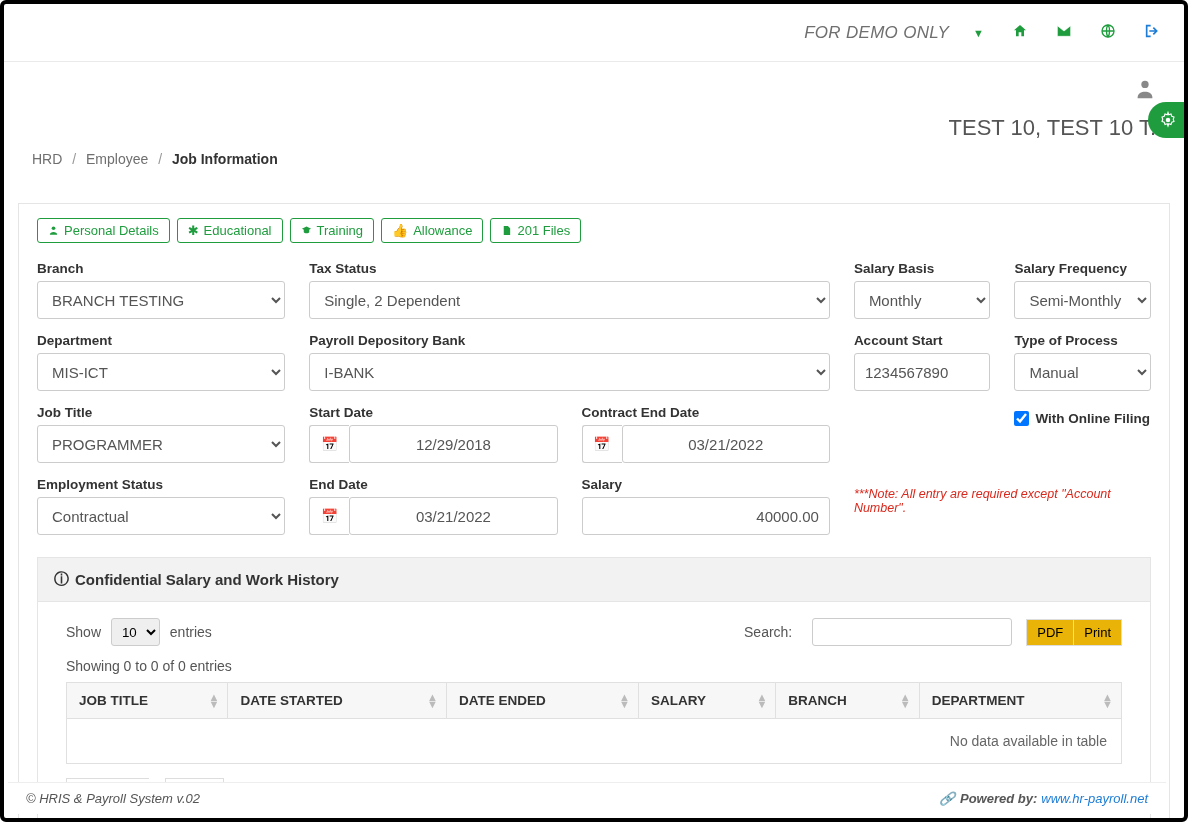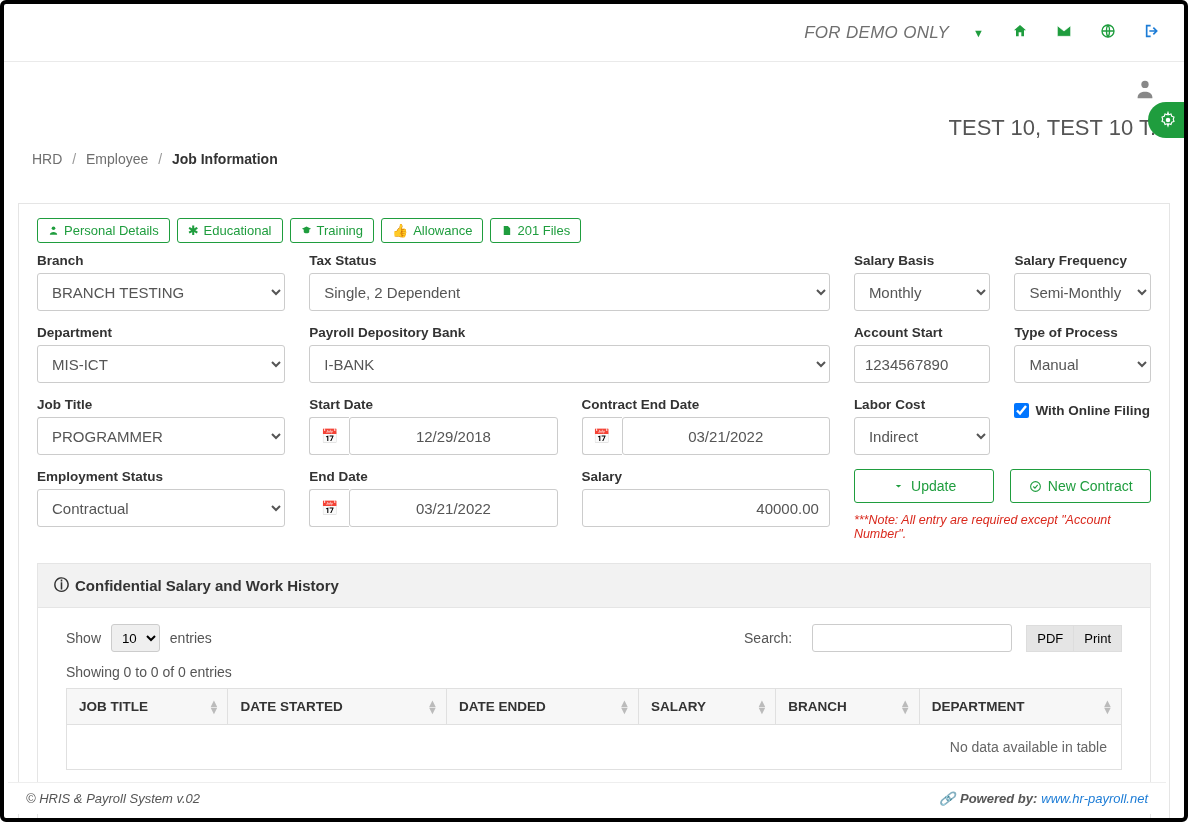--- a/index.html
+++ b/index.html
@@ -20,21 +20,21 @@
 .header-area { padding: 16px 28px 18px; position: relative; }
 .emp-name { font-size: 22px; color: #555; font-weight: 300; display: flex; align-items: flex-end; gap: 10px; flex-direction: column; }
 .emp-icon { color: #888; font-size: 20px; }
 .breadcrumb { margin-top: 10px; font-size: 14px; color: #6f6f6f; }
 .breadcrumb .sep { margin: 0 6px; color: #999; }
 .breadcrumb .active { color: #333; font-weight: 600; }
 
 .gear-tab { position: absolute; right: -4px; top: 40px; width: 40px; height: 36px; background: #1f9d3e; border-top-left-radius: 18px; border-bottom-left-radius: 18px; display:flex; align-items:center; justify-content:center; color:#fff; font-size:16px; }
 
 .main-panel { margin: 18px 14px 0; border: 1px solid #e5e5e5; padding: 14px 18px 20px; background: #fff; }
-.tab-buttons { display: flex; gap: 7px; margin-bottom: 10px; flex-wrap: wrap; }
+.tab-buttons { display: flex; gap: 7px; margin-bottom: 18px; flex-wrap: wrap; }
 .tab-btn { border: 1px solid #1f9d3e; color: #1f9d3e; background: #fff; padding: 4px 10px; border-radius: 3px; font-size: 13px; cursor: pointer; display:flex; align-items:center; gap:5px; }
 
 .form-grid { display: grid; grid-template-columns: 1fr 1fr 1fr 0.55fr 0.55fr; gap: 14px 24px; align-items: start; }
 .fg { display: flex; flex-direction: column; gap: 5px; }
 .fg label { font-weight: 600; font-size: 13.5px; color: #333; }
 .fg .ctrl { height: 38px; border: 1px solid #ccc; border-radius: 3px; padding: 0 10px; font-size: 15px; color: #555; background: #fff; width: 100%; }
 .fg select.ctrl { appearance: auto; }
 .date-wrap { display: flex; }
 .date-wrap .cal { width: 40px; border: 1px solid #ccc; border-right: none; border-radius: 3px 0 0 3px; background: #fff; display:flex; align-items:center; justify-content:center; color:#444; }
 .date-wrap input { flex:1; border-radius: 0 3px 3px 0; text-align: center; }
@@ -47,21 +47,21 @@
 
 .row-col2 { display:grid; grid-template-columns:1fr 1fr; gap: 16px; }
 
 .history-panel { margin-top: 22px; border: 1px solid #e5e5e5; }
 .history-header { background: #f2f2f2; padding: 12px 16px; font-weight: 600; font-size: 15px; border-bottom: 1px solid #e5e5e5; display:flex; align-items:center; gap:6px; }
 .history-body { padding: 16px 28px 20px; }
 .dt-top { display:flex; justify-content: space-between; align-items: center; font-size: 14px; color: #555; margin-bottom: 8px; }
 .dt-top select { height: 28px; border:1px solid #ccc; border-radius:3px; margin:0 6px; padding:0 6px; }
 .dt-top input[type=text] { height: 28px; width: 200px; border:1px solid #ccc; border-radius:3px; margin-left:6px; padding:0 6px; }
 .dt-export { display:flex; }
-.dt-export button { border:1px solid #ddd; background:#e5e5e5; padding:5px 10px; cursor:pointer; font-size:13px; }
+.dt-export button { border:1px solid #ddd; background:#eab308; padding:5px 10px; cursor:pointer; font-size:13px; }
 .dt-export button:first-child { border-right:none; }
 .dt-info { font-size:14px; color:#555; margin: 12px 0 8px; }
 
 table.history { width:100%; border-collapse: collapse; }
 table.history th { background:#f7f7f7; text-align:left; font-weight:700; font-size:13.5px; padding:10px 12px; border:1px solid #e0e0e0; position:relative; }
 table.history th .sort { position:absolute; right:8px; top:50%; transform:translateY(-50%); color:#bbb; font-size:11px; line-height:7px; }
 table.history td { border:1px solid #e0e0e0; padding: 14px; text-align:right; color:#666; }
 .pager { margin-top:14px; display:flex; gap:16px; }
 .pager button { border:1px solid #ddd; background:#fff; padding:6px 14px; cursor:pointer; font-size:14px; color:#555; }
 .pager button:first-child { border-right:none; }
@@ -215,24 +215,20 @@
               <input class="ctrl" value="12/29/2018" style="">
             </div>
           </div>
       <div class="fg col-3">
             <label>Contract End Date</label>
         <div class="date-wrap">
               <span class="cal">📅</span>
               <input class="ctrl" value="03/21/2022" style="">
             </div>
           </div>
-      <div class="fg col-4">
-            <label>Labor Cost</label>
-        <select class="ctrl"><option>Indirect</option></select>
-          </div>
       <div class="fg col-5">
         <div class="chk-row">
               <input type="checkbox" checked="" style="">
               <label style="font-weight:600;">With Online Filing</label>
             </div>
       </div>
 
       <div class="fg">
             <label>Employment Status</label>
         <select class="ctrl"><option>Contractual</option></select>
@@ -242,35 +238,20 @@
         <div class="date-wrap">
               <span class="cal">📅</span>
               <input class="ctrl" value="03/21/2022" style="">
             </div>
           </div>
       <div class="fg col-3">
             <label>Salary</label>
         <input class="ctrl salary-input" value="40000.00" style="">
           </div>
       <div class="span-c45">
-        <div class="row-col2">
-          <button class="btn">
-                <svg width="13" height="13" viewBox="0 0 24 24" fill="#1f9d3e">
-                  <path d="M12 2v10M7 9l5 5 5-5M4 20h16"></path>
-                </svg>
-                <span>Update</span>
-              </button>
-          <button class="btn">
-                <svg width="13" height="13" viewBox="0 0 24 24" fill="#1f9d3e">
-                  <circle cx="12" cy="12" r="9" fill="none" stroke="#1f9d3e" stroke-width="2"></circle>
-                  <path d="M8 12l3 3 5-6" stroke="#1f9d3e" stroke-width="2" fill="none"></path>
-                </svg>
-                <span>New Contract</span>
-              </button>
-        </div>
         <div class="note">***Note: All entry are required except "Account Number".</div>
       </div>
     </div>
 
     <div class="history-panel">
       <div class="history-header">
             <span>ⓘ</span>
             <span>Confidential Salary and Work History</span>
           </div>
       <div class="history-body">

